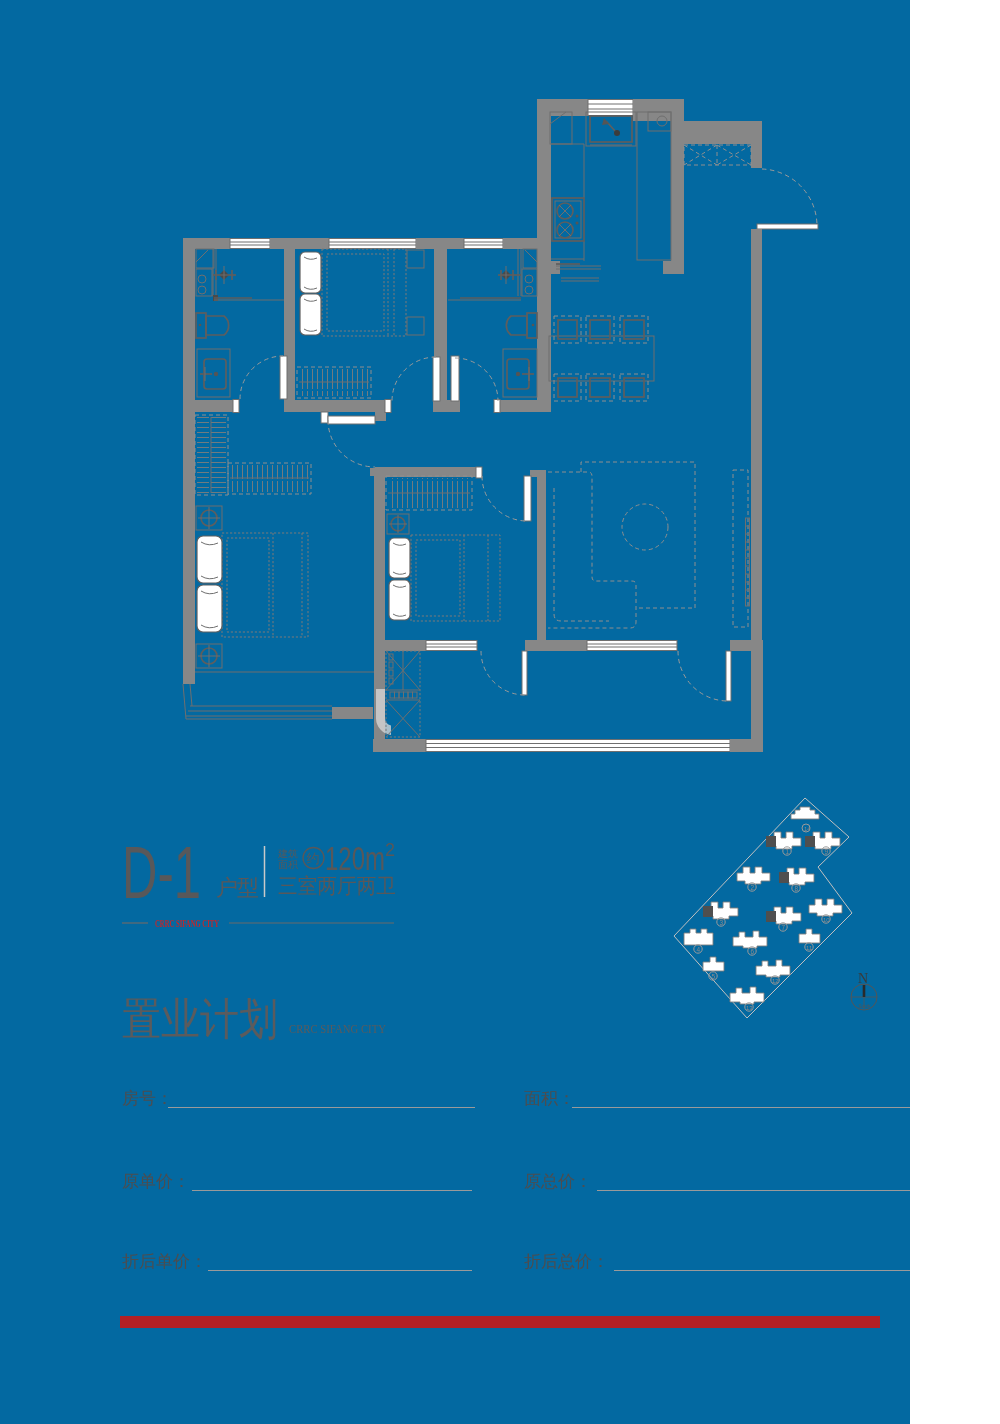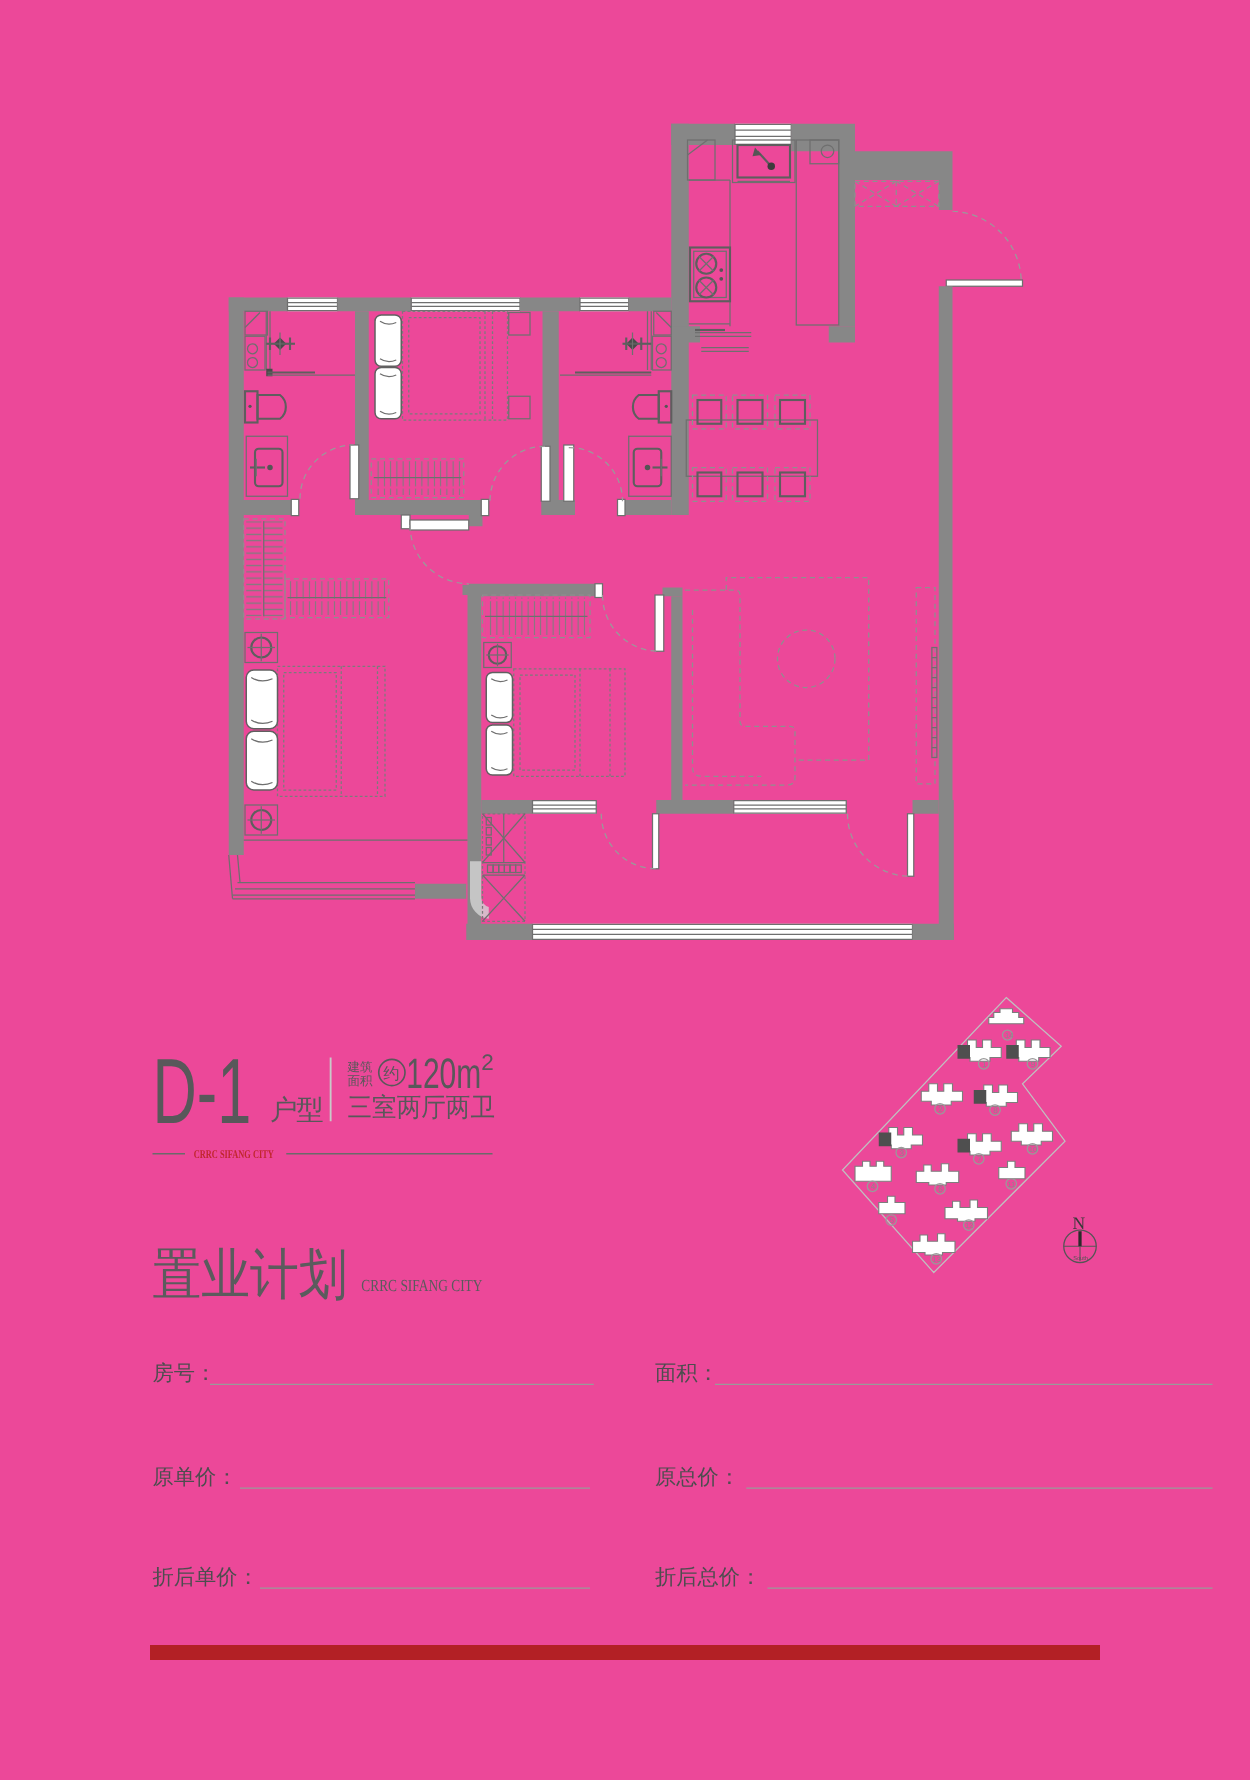--- a/index.html
+++ b/index.html
@@ -1,16 +1,16 @@
 <!DOCTYPE html>
 <html><head>
 <meta charset="utf-8">
 <style>
   html,body{margin:0;padding:0;background:#ffffff;}
-  #page{position:relative;width:1000px;height:1424px;background:#ec4899;overflow:hidden;
+  #page{position:relative;width:910px;height:1424px;background:#0369a1;overflow:hidden;
         font-family:"Liberation Sans",sans-serif;}
   svg{display:block;}
   .wall{fill:#878787;stroke:none;}
   .thin{stroke:#6f6f6f;stroke-width:1;fill:none;}
   .thin2{stroke:#5e5e5e;stroke-width:1.7;fill:none;}
   .dash{stroke:#8f8f8f;stroke-width:1;fill:none;stroke-dasharray:4 3;}
   .dot{stroke:#7b7b7b;stroke-width:1;fill:none;stroke-dasharray:2.2 1.8;}
   .arc{stroke:#9a9a9a;stroke-width:1;fill:none;stroke-dasharray:4.5 3.5;}
   .wfill{fill:#ffffff;}
   .leaf{fill:#ffffff;stroke:#6f6f6f;stroke-width:1;}

